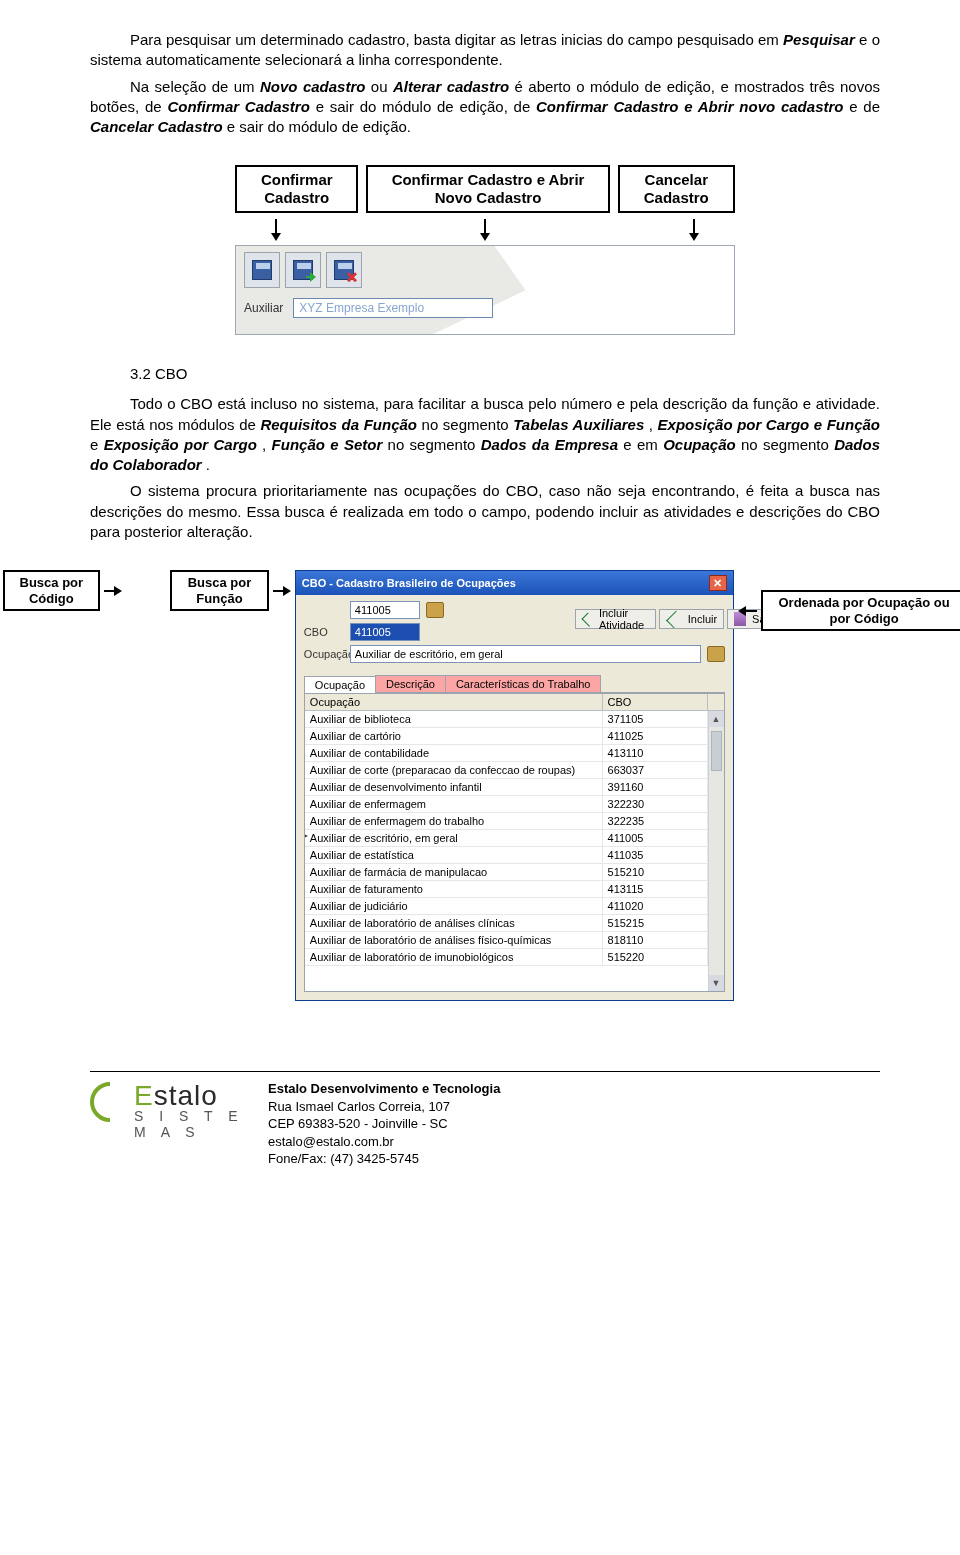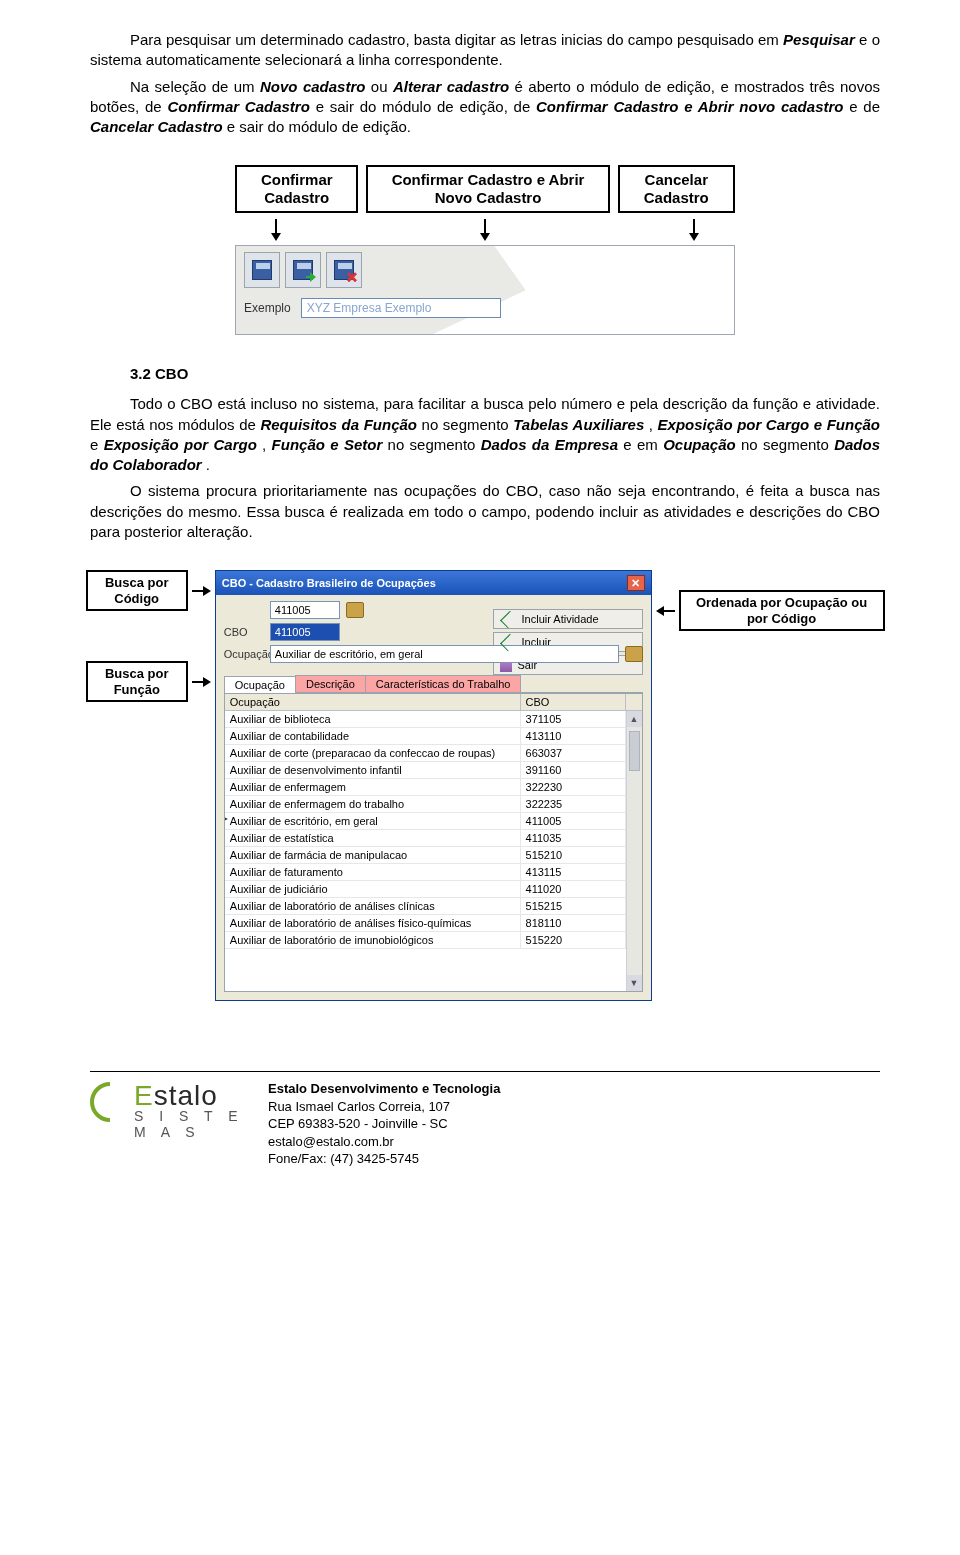--- a/index.html
+++ b/index.html
@@ -21,43 +21,43 @@
   .tb-row1 { position: relative; display: flex; gap: 5px; padding: 6px 8px; z-index: 2; }
   .tb-btn { width: 36px; height: 36px; border: 1px solid #9aa3ae; background: #dfe4ea; display: flex; align-items: center; justify-content: center; }
   .floppy { width: 20px; height: 20px; background: #3a5fa3; border: 1px solid #1f3b6c; position: relative; }
   .floppy::before { content:''; position:absolute; left:3px; top:2px; width:14px; height:6px; background:#bcd0ec; }
   .floppy.green::after { content:''; position:absolute; right:-4px; bottom:-3px; width:10px; height:10px; background:#2eab3d; clip-path: polygon(0 40%, 40% 40%, 40% 0, 60% 0, 60% 40%, 100% 40%, 50% 100%); transform: rotate(-90deg); }
   .floppy.red::after { content:''; position:absolute; right:-4px; bottom:-3px; width:10px; height:10px; background:#d33; clip-path: polygon(20% 0, 50% 30%, 80% 0, 100% 20%, 70% 50%, 100% 80%, 80% 100%, 50% 70%, 20% 100%, 0 80%, 30% 50%, 0 20%); }
   .tb-row2 { position: relative; display: flex; align-items: center; gap: 10px; padding: 4px 8px; z-index: 2; font-size: 12px; color:#333; }
   .tb-row2 .lbl { color:#333; }
   .tb-row2 .inp { border:1px solid #6b89b3; background:#fff; height:20px; width:200px; padding:2px 5px; color:#88a6cf; font-size:12px; }
   
-  .section-head { font-weight: bold; margin: 30px 0 12px 40px; }
+  .section-head { font-weight: normal; margin: 30px 0 12px 40px; }
   
   .fig2-wrap { position: relative; display: flex; align-items: flex-start; justify-content: center; gap: 6px; }
-  .side-labels { display: flex; flex-direction: column; gap: 50px; }
+  .side-labels { display: flex; gap: 50px; }
   .side-labels.right { gap: 0; align-items: center; }
   .label-box.sm { font-size: 13px; min-width: 90px; padding: 3px 6px; }
   .arrow-right { width: 22px; height: 2px; background: #000; position: relative; align-self: center; }
   .arrow-right::after { content:''; position:absolute; right:-2px; top:-4px; border-top:5px solid transparent; border-bottom:5px solid transparent; border-left:8px solid #000; }
   .arrow-left { width: 22px; height: 2px; background: #000; position: relative; align-self: center; }
   .arrow-left::after { content:''; position:absolute; left:-2px; top:-4px; border-top:5px solid transparent; border-bottom:5px solid transparent; border-right:8px solid #000; }
   .cbo-window { width: 550px; border: 1px solid #0a3d8f; background: #ece9d8; font-size: 11px; font-family: Tahoma, Arial, sans-serif; }
   .titlebar { height: 24px; background: linear-gradient(#3b77d8,#1b53b8); color:#fff; display:flex; align-items:center; padding:0 6px; font-weight:bold; }
   .titlebar .spacer { flex:1; }
   .titlebar .closebtn { width:18px; height:16px; background:#e76449; border:1px solid #8a2a1a; color:#fff; display:flex; align-items:center; justify-content:center; font-size:11px; }
   .topform { padding: 6px 8px 4px; }
   .formrow { display:flex; align-items:center; gap:6px; margin-bottom:4px; }
   .formrow .fl { width:40px; color:#333; }
   .formrow input { border:1px solid #7a93b8; background:#fff; height:18px; padding:1px 4px; font-size:11px; }
   .formrow input.code { width:70px; }
   .formrow input.codesel { width:70px; background:#1d4fb0; color:#fff; }
   .formrow input.wide { flex:1; }
   .binoc { width:18px; height:16px; background:#c9a24a; border:1px solid #8a6a25; border-radius:2px; }
-  .rightbtns { float:right; display:flex; flex-direction:column; gap:3px; width:150px; margin-top:-58px; }
+  .rightbtns { float:right; display:flex; flex-direction:row; gap:3px; width:150px; margin-top:-58px; }
   .rbtn { border:1px solid #9aa3ae; background:#efeee8; padding:2px 6px; display:flex; align-items:center; gap:6px; height:20px; }
   .rbtn.iconc .ic { width:14px; height:11px; border:1px solid #0a7a2a; border-right:none; border-bottom:none; transform: rotate(-45deg); margin-left:2px; }
   .rbtn.park .ic { width:12px; height:14px; background: linear-gradient(#c28bd6, #8b5aa5); }
   .tabs { display:flex; gap:0; border-bottom:1px solid #9aa3ae; margin: 4px 8px 0; }
   .tab { border:1px solid #9aa3ae; border-bottom:none; background:#fca5a5; padding:2px 10px; font-size:11px; margin-right:-1px; }
   .tab.active { background:#fff; position:relative; top:1px; }
   .grid { margin: 0 8px 8px; border:1px solid #9aa3ae; background:#fff; }
   .gridhead, .gridrow { display:flex; }
   .gridhead { background:#ece9d8; border-bottom:1px solid #b9bfc7; font-weight:normal; }
   .gh1 { flex:1; padding:2px 5px; border-right:1px solid #b9bfc7; }
@@ -127,21 +127,21 @@
             <div class="floppy"></div>
           </div>
         <div class="tb-btn">
             <div class="floppy green"></div>
           </div>
         <div class="tb-btn">
             <div class="floppy red"></div>
           </div>
       </div>
       <div class="tb-row2">
-        <span class="lbl">Exemplo</span>
+        <span class="lbl">Auxiliar</span>
         <input class="inp" value="XYZ Empresa Exemplo" style="">
       </div>
     </div>
   </div>
 </div>
 
 <div class="section-head">3.2 CBO</div>
 
 <p class="para indent">
   <span>Todo o CBO está incluso no sistema, para facilitar a busca pelo número e pela descrição da função e atividade. Ele está nos módulos de </span>
@@ -224,20 +224,25 @@
           <div class="gh2">CBO</div>
           <div class="gh3"></div>
         </div>
         <div class="gridbody" id="gridbody">
           <div class="gridrow">
               <div class="gc1">Auxiliar de biblioteca</div>
               <div class="gc2">371105</div>
               <div class="gc3"></div>
             </div>
             <div class="gridrow">
+              <div class="gc1">Auxiliar de cartório</div>
+              <div class="gc2">411025</div>
+              <div class="gc3"></div>
+            </div>
+            <div class="gridrow">
               <div class="gc1">Auxiliar de contabilidade</div>
               <div class="gc2">413110</div>
               <div class="gc3"></div>
             </div>
             <div class="gridrow">
               <div class="gc1">Auxiliar de corte (preparacao da confeccao de roupas)</div>
               <div class="gc2">663037</div>
               <div class="gc3"></div>
             </div>
             <div class="gridrow">

